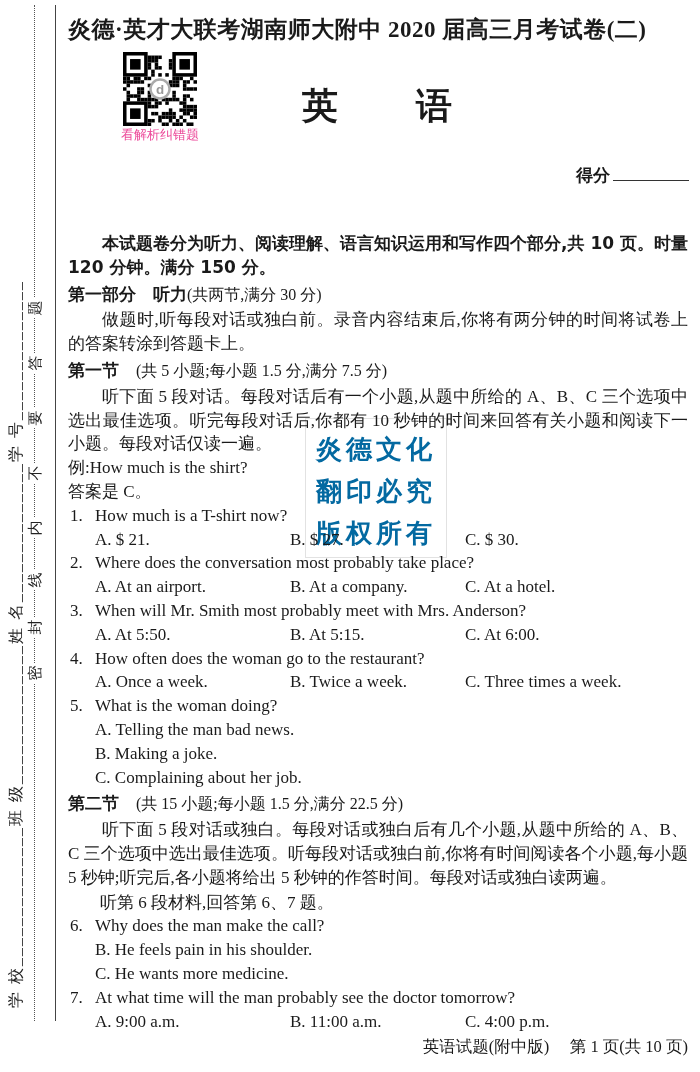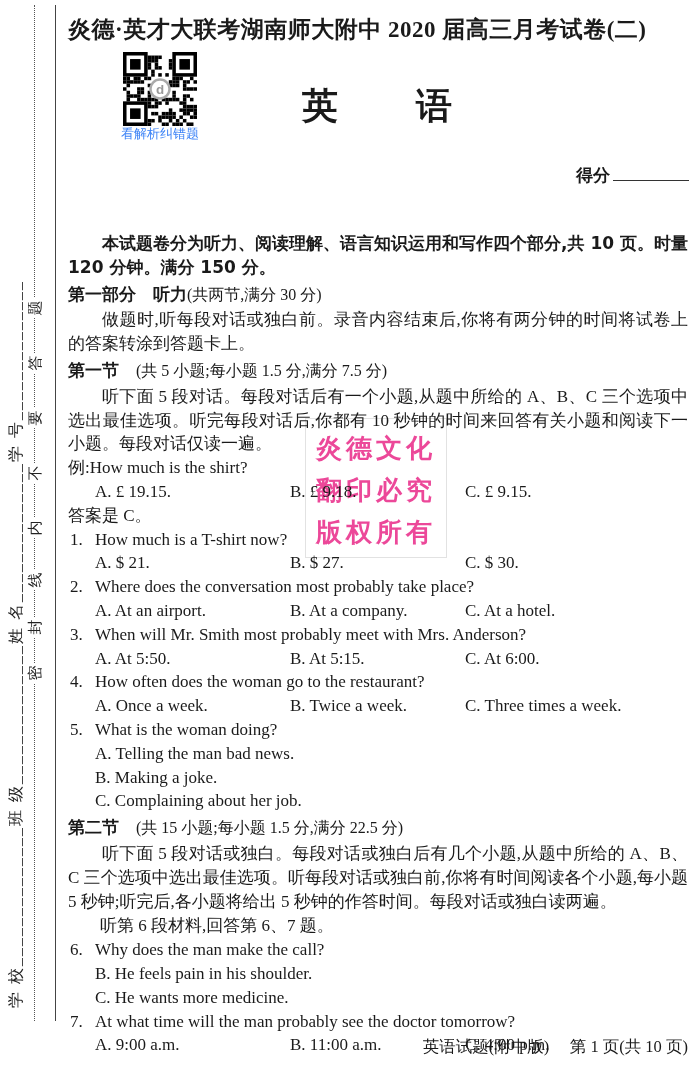--- a/index.html
+++ b/index.html
@@ -19,34 +19,34 @@
     position:absolute;left:6px;top:1008px;width:930px;
     transform-origin:0 0;transform:rotate(-90deg);
     font-size:16px;letter-spacing:2px;white-space:nowrap;color:#222;
   }
   
   .watermark{
     position:absolute;left:305px;top:418px;width:142px;height:140px;
     border:1px solid #e2e2e2;z-index:0;text-align:center;padding-top:10px;box-sizing:border-box;
   }
   .watermark div{
-    font-size:26px;font-weight:bold;color:#ec4899;letter-spacing:4px;line-height:42px;
-    font-family:Liberation Mono, monospace;
+    font-size:26px;font-weight:bold;color:#0369a1;letter-spacing:4px;line-height:42px;
+    font-family:Liberation Serif, serif;
   }
   
   .content{position:absolute;left:68px;top:14px;width:620px;z-index:1;}
   .paper-title{
     font-size:23px;font-weight:bold;white-space:nowrap;letter-spacing:0.5px;
     line-height:32px;text-align:left;
   }
   .header-block{position:relative;height:118px;}
   .qr-block{position:absolute;left:50px;top:6px;width:84px;text-align:center;}
   .qr-block svg{display:block;width:74px;height:74px;margin:0 auto;}
-  .qr-caption{font-size:13px;line-height:16px;margin-top:1px;color:#3b82f6;
-    font-family:Liberation Mono, monospace;}
+  .qr-caption{font-size:13px;line-height:16px;margin-top:1px;color:#ec4899;
+    font-family:Liberation Serif, serif;}
   .subject-title{
     position:absolute;left:0;right:0;top:36px;text-align:center;
     font-size:36px;font-weight:bold;letter-spacing:2px;
   }
   .score-row{position:relative;height:28px;margin-bottom:2px;}
   .score-label{position:absolute;left:508px;top:0;font-weight:bold;font-size:17px;
     font-family:"DejaVu Sans","Liberation Sans",sans-serif;}
   .score-line{position:absolute;left:545px;top:16px;width:76px;border-bottom:1.4px solid #333;}
   p,.h2,.h3,.q,.mat{font-size:17px;line-height:23.8px;margin:0;}
   p.para{text-align:justify;text-indent:2em;}
@@ -258,25 +258,20 @@
   </div>
   <p class="para">做题时,听每段对话或独白前。录音内容结束后,你将有两分钟的时间将试卷上的答案转涂到答题卡上。</p>
 
   <div class="h3">
     <span class="h-bold">第一节</span>　<span class="h-note">(共 5 小题;每小题 1.5 分,满分 7.5 分)</span>
   </div>
   <p class="para">听下面 5 段对话。每段对话后有一个小题,从题中所给的 A、B、C 三个选项中选出最佳选项。听完每段对话后,你都有 10 秒钟的时间来回答有关小题和阅读下一小题。每段对话仅读一遍。</p>
 
   <div class="q">
     <div><span>例:</span><span>How much is the shirt?</span></div>
-    <div class="opts-row">
-      <span class="opt">A. £ 19.15.</span>
-      <span class="opt">B. £ 9.18.</span>
-      <span class="opt">C. £ 9.15.</span>
-    </div>
     <div>答案是 C。</div>
   </div>
 
   <div class="q">
     <div class="q-line"><span class="q-num">1.</span><span>How much is a T-shirt now?</span></div>
     <div class="opts-row">
       <span class="opt">A.  $ 21.</span>
       <span class="opt">B.  $ 27.</span>
       <span class="opt">C.  $ 30.</span>
     </div>

